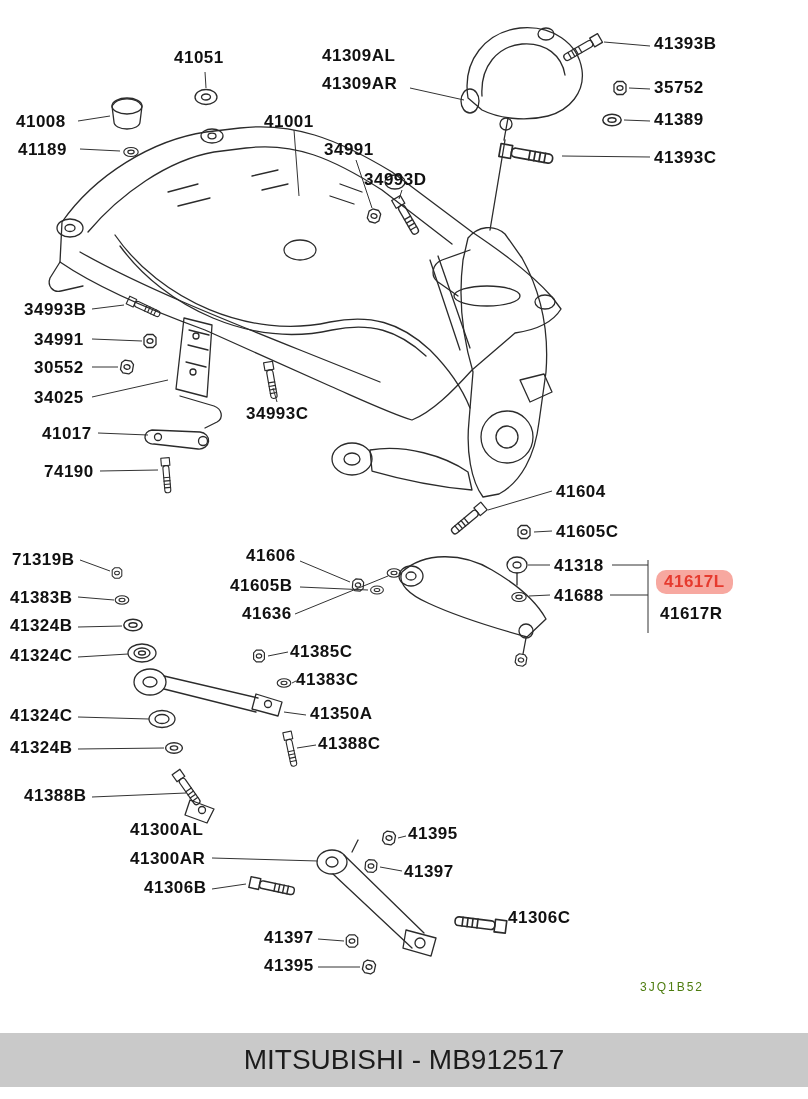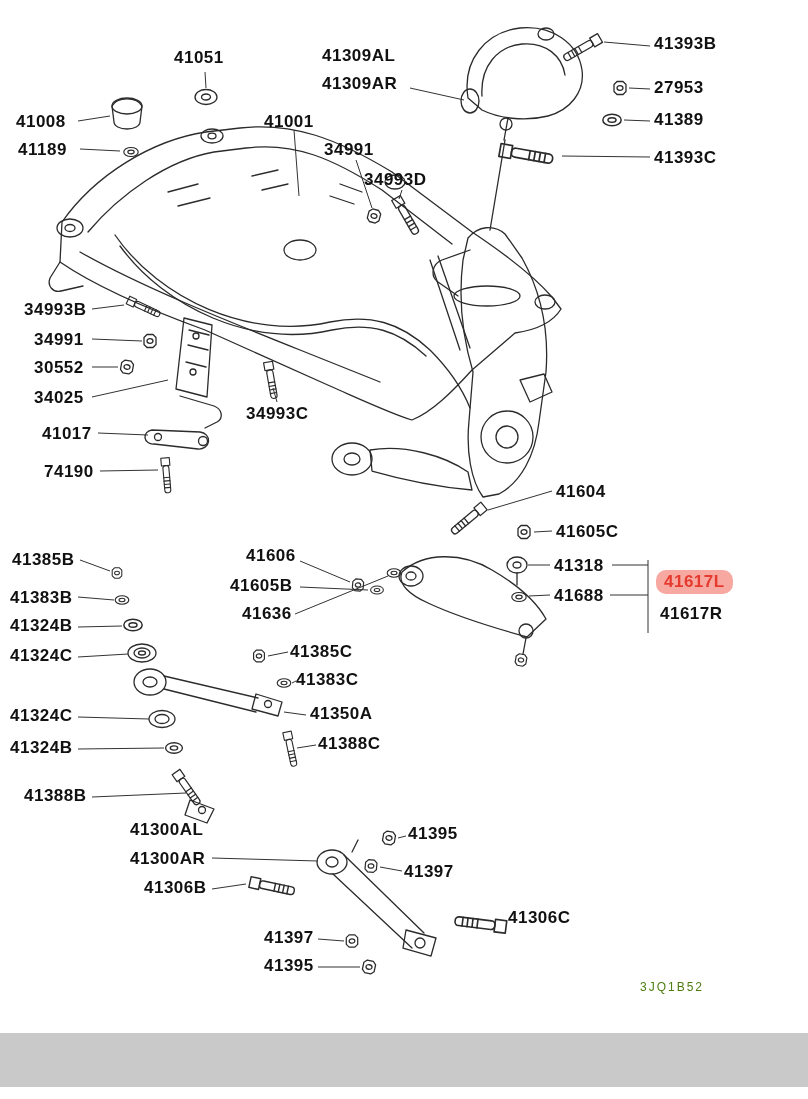--- a/index.html
+++ b/index.html
@@ -203,21 +203,21 @@
       <line x1="402" y1="871" x2="380" y2="867"></line>
       <line x1="318" y1="939" x2="344" y2="941"></line>
       <line x1="318" y1="967" x2="360" y2="967"></line>
     </g>
   </svg>
 
   <div class="lbl" style="left:174px;top:48px">41051</div>
   <div class="lbl" style="left:322px;top:46px">41309AL</div>
   <div class="lbl" style="left:322px;top:74px">41309AR</div>
   <div class="lbl" style="left:654px;top:34px">41393B</div>
-  <div class="lbl" style="left:654px;top:78px">27953</div>
+  <div class="lbl" style="left:654px;top:78px">35752</div>
   <div class="lbl" style="left:654px;top:110px">41389</div>
   <div class="lbl" style="left:16px;top:112px">41008</div>
   <div class="lbl" style="left:18px;top:140px">41189</div>
   <div class="lbl" style="left:264px;top:112px">41001</div>
   <div class="lbl" style="left:324px;top:140px">34991</div>
   <div class="lbl" style="left:364px;top:170px">34993D</div>
   <div class="lbl" style="left:654px;top:148px">41393C</div>
   <div class="lbl" style="left:24px;top:300px">34993B</div>
   <div class="lbl" style="left:34px;top:330px">34991</div>
   <div class="lbl" style="left:34px;top:358px">30552</div>
@@ -227,21 +227,21 @@
   <div class="lbl" style="left:44px;top:462px">74190</div>
   <div class="lbl" style="left:556px;top:482px">41604</div>
   <div class="lbl" style="left:556px;top:522px">41605C</div>
   <div class="lbl" style="left:554px;top:556px">41318</div>
   <div class="lbl" style="left:554px;top:586px">41688</div>
   <div class="lbl hl" style="left: 656px; top: 570px; background: rgb(247, 168, 160); color: rgb(230, 58, 46);">41617L</div>
   <div class="lbl" style="left:660px;top:604px">41617R</div>
   <div class="lbl" style="left:246px;top:546px">41606</div>
   <div class="lbl" style="left:230px;top:576px">41605B</div>
   <div class="lbl" style="left:242px;top:604px">41636</div>
-  <div class="lbl" style="left:12px;top:550px">41385B</div>
+  <div class="lbl" style="left:12px;top:550px">71319B</div>
   <div class="lbl" style="left:10px;top:588px">41383B</div>
   <div class="lbl" style="left:10px;top:616px">41324B</div>
   <div class="lbl" style="left:10px;top:646px">41324C</div>
   <div class="lbl" style="left:290px;top:642px">41385C</div>
   <div class="lbl" style="left:296px;top:670px">41383C</div>
   <div class="lbl" style="left:10px;top:706px">41324C</div>
   <div class="lbl" style="left:310px;top:704px">41350A</div>
   <div class="lbl" style="left:10px;top:738px">41324B</div>
   <div class="lbl" style="left:318px;top:734px">41388C</div>
   <div class="lbl" style="left:24px;top:786px">41388B</div>
@@ -250,15 +250,16 @@
   <div class="lbl" style="left:144px;top:878px">41306B</div>
   <div class="lbl" style="left:408px;top:824px">41395</div>
   <div class="lbl" style="left:404px;top:862px">41397</div>
   <div class="lbl" style="left:508px;top:908px">41306C</div>
   <div class="lbl" style="left:264px;top:928px">41397</div>
   <div class="lbl" style="left:264px;top:956px">41395</div>
 
   <div class="code" style="left:640px;top:980px">3JQ1B52</div>
 
   <div class="footer">
+    <span>MITSUBISHI - MB912517</span>
   </div>
 
 </div>
 
 </body></html>

